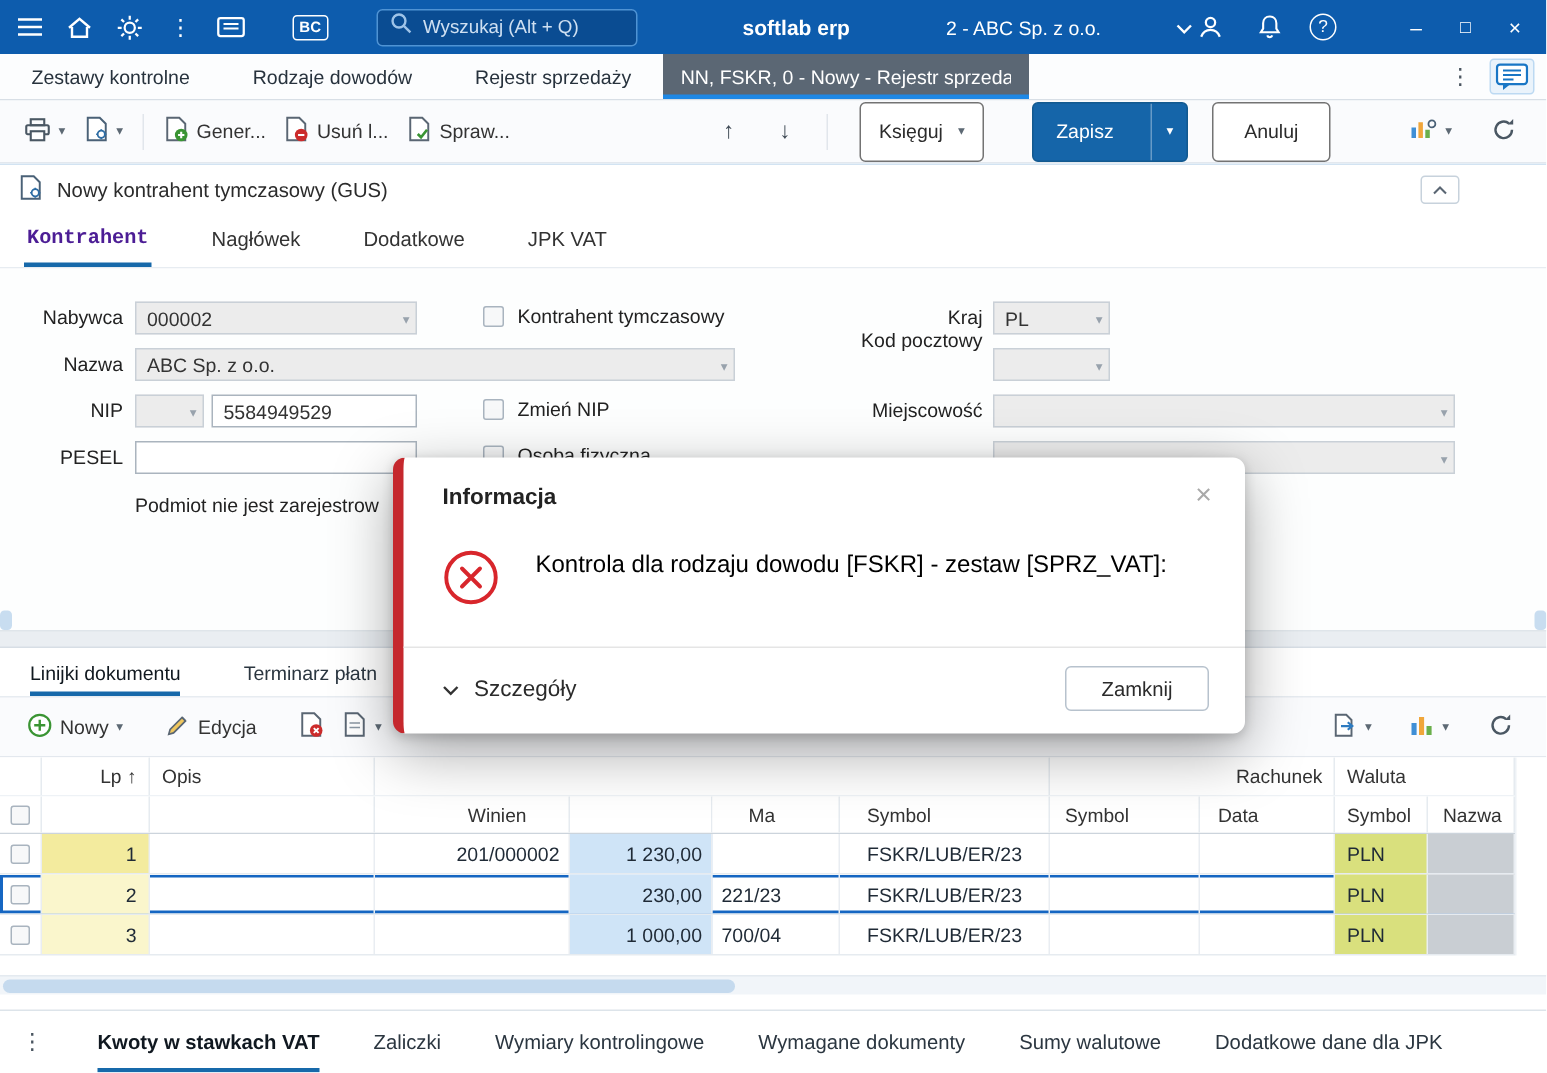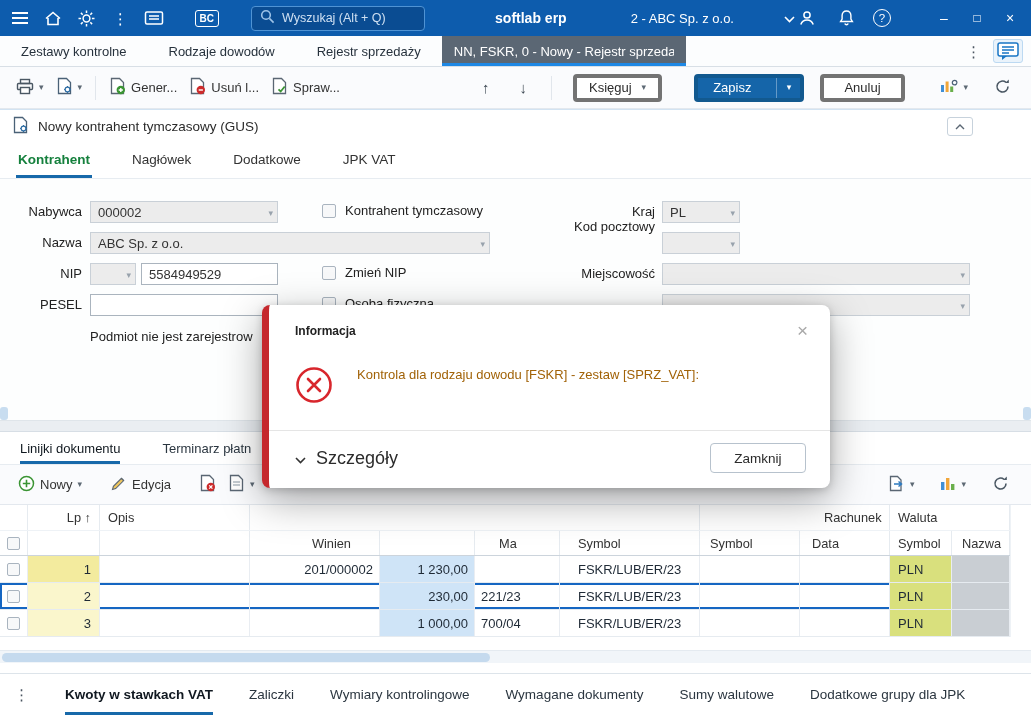--- a/index.html
+++ b/index.html
@@ -33,33 +33,33 @@
   .tab-right { margin-left:auto; display:flex; align-items:center; gap:12px; padding-right:8px; }
   .tab-right .vdots-g { color:#4a5560; cursor:pointer; }
   .chatbox { width:30px; height:24px; background:#eaf3fb; border:1px solid #bcd9f2; border-radius:3px; display:flex; align-items:center; justify-content:center; cursor:pointer; }
 
   
   .toolbar { height:42px; background:#fafbfd; border-bottom:1px solid #e3e8ee; display:flex; align-items:center; padding:0 10px; font-size:13px; color:#333; }
   .tbtn { display:flex; align-items:center; gap:5px; padding:4px 6px; cursor:pointer; white-space:nowrap; }
   .caret { font-size:9px; color:#5d6974; line-height:1; }
   .vsep { width:1px; height:24px; background:#e1e6ec; margin:0 7px; }
   .arrowbtn { font-size:15px; color:#3f4a55; padding:2px 8px; cursor:pointer; }
-  .btn { height:28px; border:4px solid #737373; border-radius:4px; background:#fff; display:flex; align-items:center; padding:0 12px; gap:10px; cursor:pointer; font-size:13px; color:#2b2b2b; }
+  .btn { height:40px; border:1px solid #737373; border-radius:4px; background:#fff; display:flex; align-items:center; padding:0 12px; gap:10px; cursor:pointer; font-size:13px; color:#2b2b2b; }
   .btn.primary { background:#1565a9; border-color:#12598f; color:#fff; padding:0; overflow:hidden;align-items:center; }
   .btn.primary .lbl { padding:0 15px; }
   .btn.primary .dd { width:24px; height:100%; display:flex; align-items:center; justify-content:center; border-left:1px solid rgba(255,255,255,.35); }
   .btn.primary .caret { color:#fff; }
   .tool-right { margin-left:auto; display:flex; align-items:center; gap:14px; margin-right:4px; }
 
   
   .phead { height:34px; background:#fff; border-top:1px solid #d2e3f2; display:flex; align-items:center; padding:0 12px; gap:9px; font-size:13.5px; color:#2b2b2b; }
   .collapse { margin-left:auto; margin-right:46px; width:26px; height:19px; border:1px solid #c7d2dc; border-radius:3px; display:flex; align-items:center; justify-content:center; cursor:pointer; background:#fff; }
   .ftabs { height:36px; background:#fff; display:flex; align-items:flex-end; gap:38px; padding-left:16px; border-bottom:1px solid #e7ecf1; font-size:13.5px; color:#333; }
   .ftab { padding:9px 2px 8px 2px; cursor:pointer; border-bottom:3px solid transparent; }
-  .ftab.active { font-weight:bold; border-bottom-color:#1769aa; color:#15803d; }
+  .ftab.active { font-weight:bold; border-bottom-color:#1769aa; color:#4c1d95;font-family:Liberation Mono, monospace; }
 
   
   .fbody { position:relative; height:241px; background:#fdfefe; font-size:13px; color:#222; }
   .flabel { position:absolute; text-align:right; }
   .lab-l { left:0; width:82px; }
   .lab-r { left:538px; width:117px; }
   .fld { position:absolute; height:22px; background:#ececec; border:1px solid #c9d0d7; display:flex; align-items:center; padding:0 18px 0 7px; color:#333; cursor:pointer; }
   .fld .chev { position:absolute; right:4px; top:6px; color:#98a2ac; font-size:9px; }
   .fld.editable { background:#fff; border-color:#aab4be; cursor:text; }
   .fcheck { position:absolute; display:flex; gap:9px; align-items:center; cursor:pointer; }
@@ -112,28 +112,28 @@
 
   
   .btabs { height:42px; background:#fff; border-top:1px solid #dde4ea; display:flex; align-items:stretch; gap:36px; padding-left:14px; font-size:13.5px; color:#2b3640; }
   .btab { display:flex; align-items:center; border-bottom:3px solid transparent; padding-top:3px; cursor:pointer; white-space:nowrap; }
   .btab.active { font-weight:bold; border-bottom-color:#1769aa; color:#101820; }
   .btabs .vdots-g { color:#4a5560; align-self:center; cursor:pointer; }
 
   
   .modal { position:absolute; left:262px; top:305px; width:568px; background:#fff; border-radius:8px; border-left:7px solid #c5282d; box-shadow:0 12px 40px rgba(0,0,0,.35), 0 2px 8px rgba(0,0,0,.18); z-index:50; }
   .mhead { display:flex; align-items:center; padding:15px 14px 0 26px; }
-  .mtitle { font-size:12px; font-weight:bold; color:#222; flex:1; }
+  .mtitle { font-size:15px; font-weight:bold; color:#222; flex:1; }
   .mclose { color:#a9a9a9; font-size:19px; cursor:pointer; padding:0 8px; }
   .mbody { display:flex; padding:24px 28px 6px 26px; gap:24px; }
-  .mtext { font-size:13px; color:#a16207; line-height:1.4; max-width:450px; }
+  .mtext { font-size:16px; color:#000000; line-height:1.4; max-width:450px; }
   .mtext .p2 { margin-top:13px; }
   .mdiv { border-top:1px solid #e5e5e5; margin-top:16px; }
   .mfoot { display:flex; align-items:center; justify-content:space-between; padding:12px 24px 15px 26px; }
-  .mdetails { display:flex; align-items:center; gap:10px; font-size:18px; color:#2b2b2b; cursor:pointer; }
+  .mdetails { display:flex; align-items:center; gap:10px; font-size:15px; color:#2b2b2b; cursor:pointer; }
   .mbtn { width:96px; height:30px; border:1px solid #b7c2cd; border-radius:4px; background:#fff; font-size:13.5px; color:#2b2b2b; display:flex; align-items:center; justify-content:center; cursor:pointer; }
 </style>
 </head>
 <body>
 
 <div class="app">
 
   <header class="topbar">
     <span class="tb-ic">
         <svg width="18" height="14" viewBox="0 0 18 14">
@@ -523,21 +523,21 @@
   </div>
   <div class="bgap"></div>
 
   <footer class="btabs">
     <span class="glyph vdots-g">⋮</span>
     <span class="btab active">Kwoty w stawkach VAT</span>
     <span class="btab">Zaliczki</span>
     <span class="btab">Wymiary kontrolingowe</span>
     <span class="btab">Wymagane dokumenty</span>
     <span class="btab">Sumy walutowe</span>
-    <span class="btab">Dodatkowe grupy dla JPK</span>
+    <span class="btab">Dodatkowe dane dla JPK</span>
   </footer>
 
   <div class="modal">
     <div class="mhead">
       <span class="mtitle">Informacja</span>
       <span class="mclose">×</span>
     </div>
     <div class="mbody">
       <span><svg width="38" height="38" viewBox="0 0 38 38">
             <circle cx="19" cy="19" r="16.5" fill="#fff" stroke="#d8262c" stroke-width="2.6"></circle>

